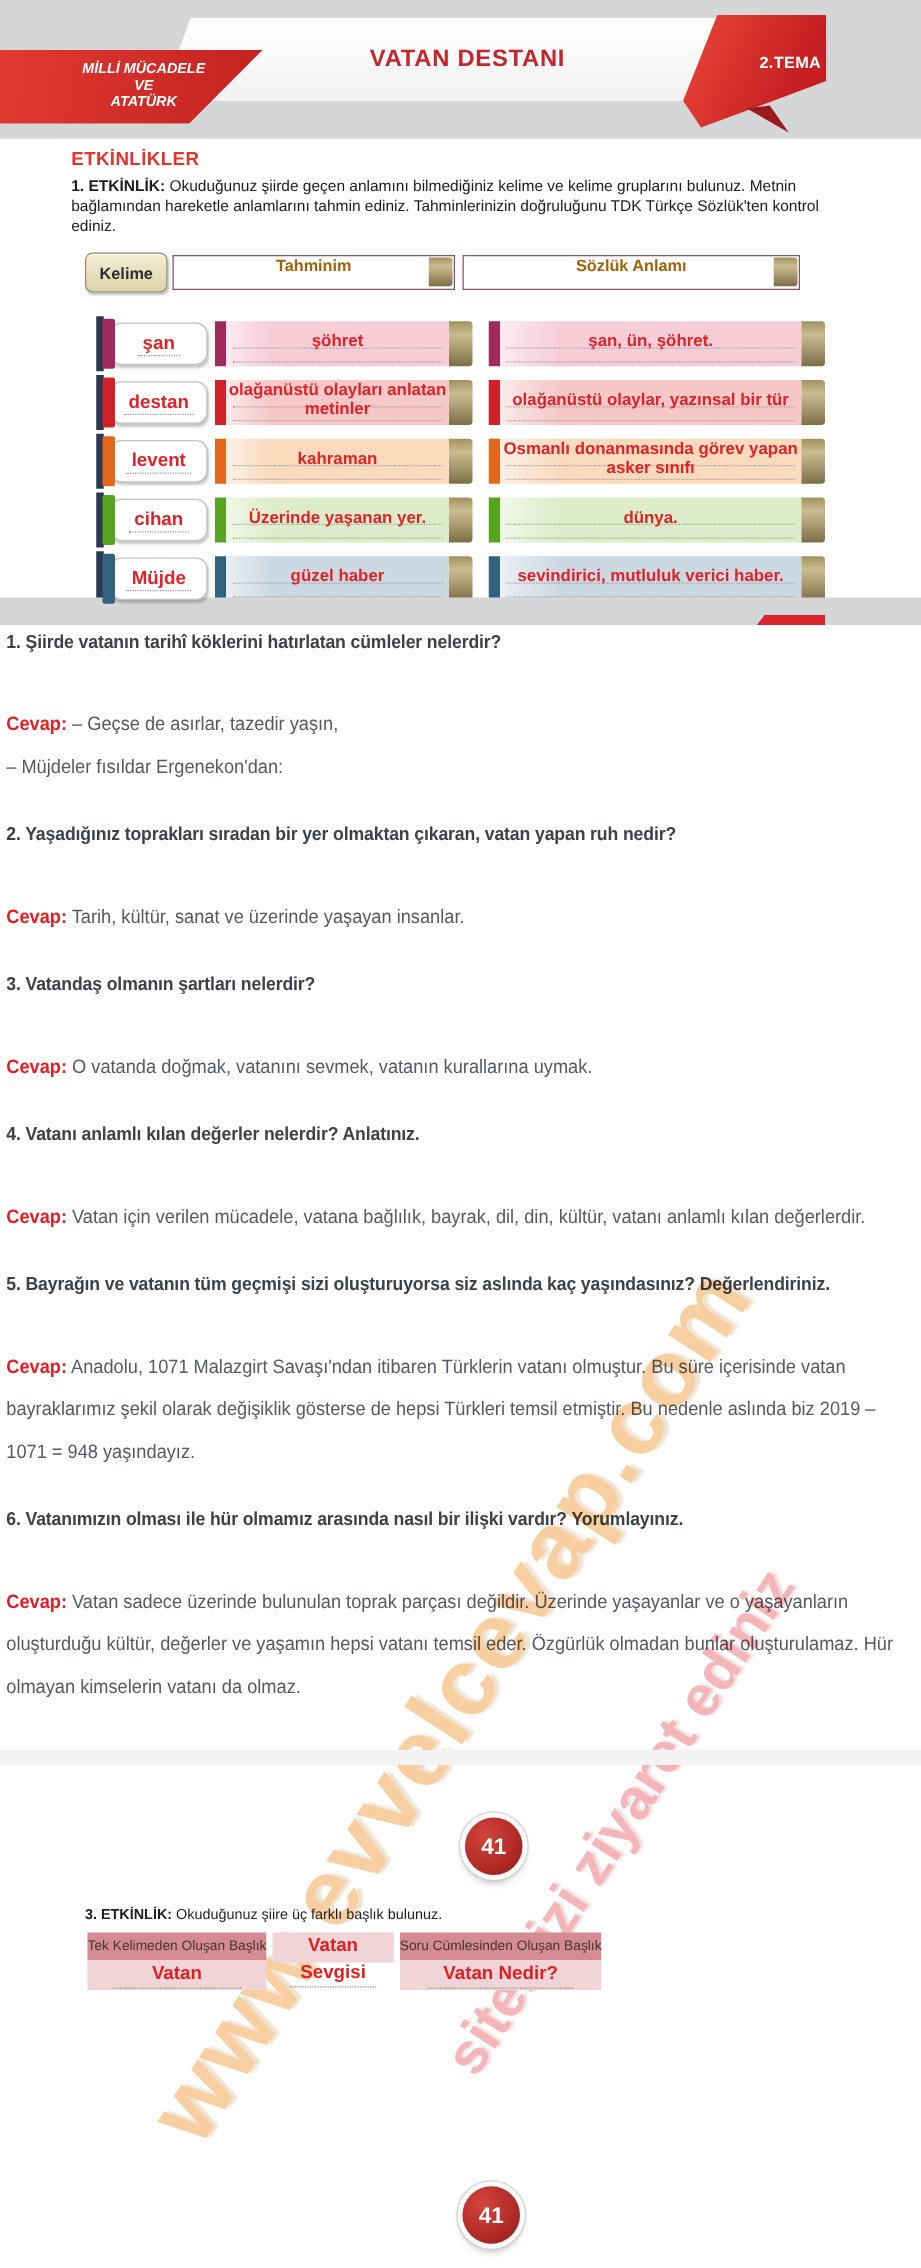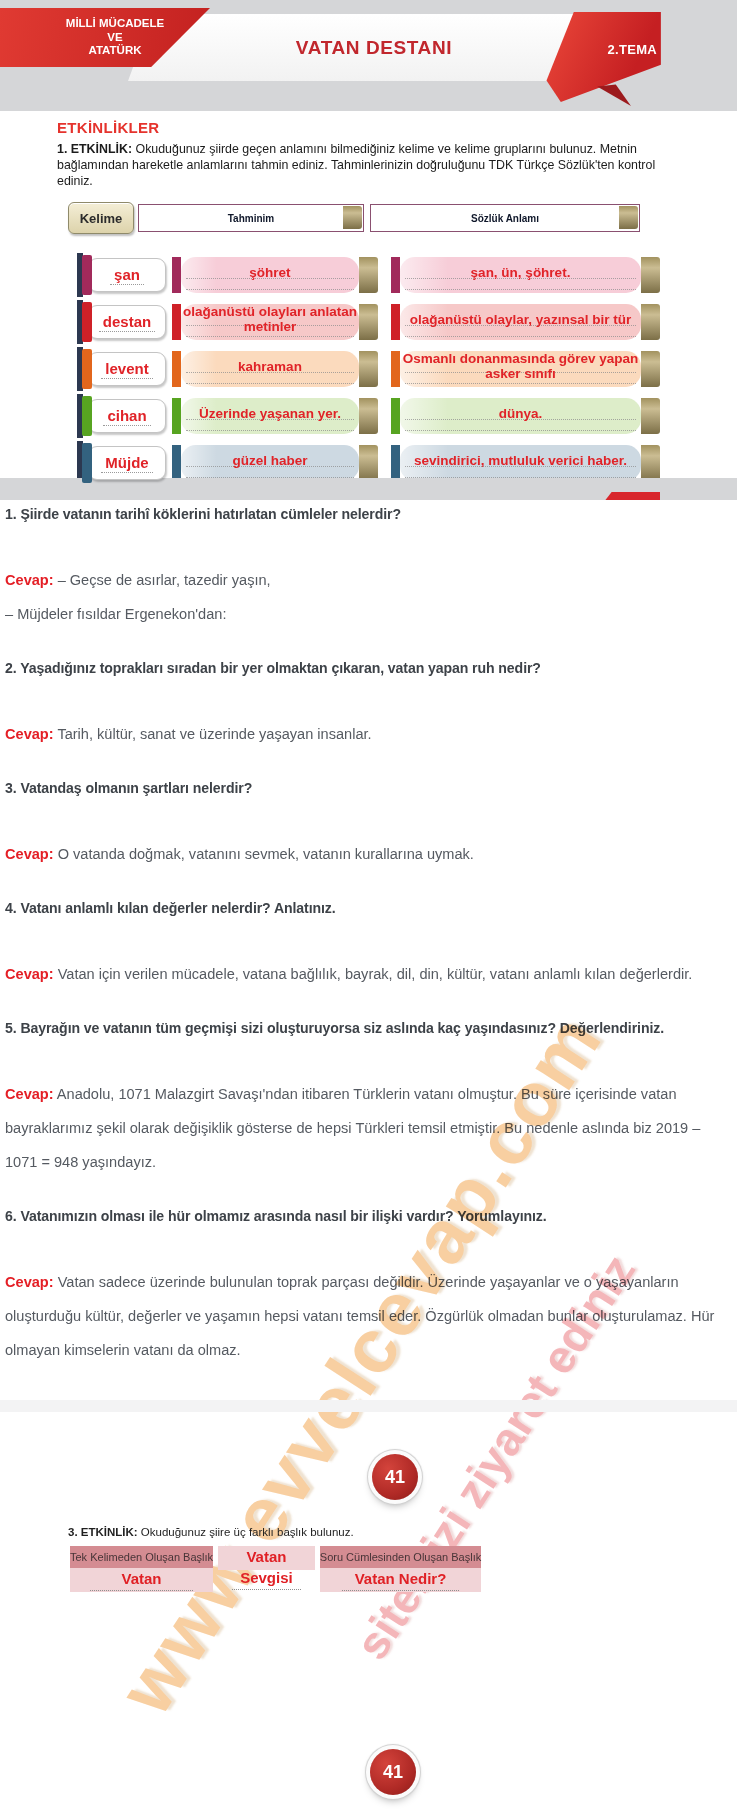--- a/index.html
+++ b/index.html
@@ -12,27 +12,28 @@
 
   .banner-white {
     position:absolute; left:128px; top:14px; width:492px; height:67px;
     background:linear-gradient(#ffffff,#f2f2f2);
     clip-path:polygon(5% 0, 100% 0, 91% 100%, 0 100%);
     display:flex; align-items:center; justify-content:center;
   }
   .lesson-title { color:#c1272d; font-size:19px; font-weight:700; letter-spacing:.6px; }
 
   .banner-red {
-    position:absolute; left:0; top:8px; width:210px; height:59px;
+    position:absolute; left:0; top:40px; width:210px; height:59px;
     background:linear-gradient(100deg,#e03a32,#c32120);
     clip-path:polygon(0 0, 100% 0, 72% 100%, 0 100%);
     color:#fff; font-weight:700; font-size:11.5px; line-height:13.5px;
     display:flex; flex-direction:column; align-items:center; justify-content:center;
     text-align:center; padding-left:30px; padding-right:10px; box-sizing:border-box;
     filter:drop-shadow(1px 2px 2px rgba(0,0,0,.2));
+    font-style:italic;
   }
 
   .ribbon { position:absolute; left:540px; top:8px; width:130px; height:98px; }
   .ribbon-band {
     position:absolute; inset:0;
     background:linear-gradient(115deg,#e23e34 20%,#c51f22 70%);
     clip-path:polygon(26% 4%, 93% 4%, 93% 58%, 16% 96%, 5% 74%);
   }
   .ribbon-tail {
     position:absolute; left:44%; top:78%; width:26%; height:22%;
@@ -51,42 +52,42 @@
     position:absolute; left:0; top:-2px; width:66px; height:32px;
     background:linear-gradient(#f4eed6,#ddd3ab);
     border:1px solid #8f8a6a; border-radius:6px;
     box-shadow:inset 0 1px 0 #fff, 1px 2px 2px rgba(0,0,0,.25);
     font-weight:700; font-size:13px; color:#2c2c2c;
     display:flex; align-items:center; justify-content:center; box-sizing:border-box;
   }
   .col-bar {
     position:absolute; top:0; height:28px; background:#fff;
     border:1.5px solid #8a5070; box-sizing:border-box;
-    display:flex; align-items:center; justify-content:center;
-    font-weight:700; font-size:10px; color:#0f172a;
+    display:flex; justify-content:center;
+    font-weight:700; font-size:13px; color:#a16207;
   }
   .tahmin-bar { left:70px; width:226px; }
   .sozluk-bar { left:302px; width:270px; }
   .col-bar .tan-cap { position:absolute; right:1px; top:1px; height:23px; }
 
   .vocab-rows { position:absolute; left:65px; top:146px; display:flex; flex-direction:column; gap:11px;padding-left:12px; }
   .word-row { display:flex; height:36px; align-items:center; position:relative; }
   .navy-strip { width:6px; height:44px; background:#2c3850; flex:none; }
   .word-accent { width:10px; height:40px; background:var(--accent); border-radius:2px; margin-left:-1px; z-index:2; flex:none; }
   .word-box {
     width:78px; height:34px; background:#fff; border:1.5px solid #c4c4c4; border-radius:9px;
     margin-left:-4px; z-index:1; box-shadow:1px 2px 2px rgba(0,0,0,.22);
     display:flex; align-items:center; justify-content:center; flex:none; box-sizing:border-box;
   }
   .word-text { color:#e02328; font-size:15px; font-weight:600; border-bottom:1.5px dotted #9a9a9a; padding:0 4px 1px; white-space:nowrap; }
   .cell-accent { width:9px; height:36px; background:var(--accent); margin-left:6px; flex:none; }
   .cell {
     height:36px; position:relative; flex:none;
     background:linear-gradient(to right, rgba(255,255,255,.6), rgba(255,255,255,0) 20%), var(--rowbg);
-    display:flex; align-items:center; justify-content:center;border-radius:15px;
+    display:flex; align-items:center; justify-content:center;
   }
   .cell::before { content:""; position:absolute; left:5px; right:5px; top:21px; border-top:1.5px dotted #8f8f8f; opacity:.75; }
   .cell::after  { content:""; position:absolute; left:5px; right:5px; bottom:3px; border-top:1.5px dotted #8f8f8f; opacity:.75; }
   .cell span { position:relative; z-index:1; color:#e02328; font-size:13.5px; font-weight:600; text-align:center; line-height:15px; transform:translateY(-3px); }
   .guess-cell { width:178px; }
   .dict-cell { width:241px; }
   .spacer { width:7px; flex:none; }
   .tan-cap { width:19px; height:36px; flex:none; background:linear-gradient(#a2925f,#cbbd93 30%,#7c6f47); border-radius:0 3px 3px 0; }
 
   .cutoff { position:absolute; left:48px; top:367px; font-size:11px; font-weight:700; color:#222; }

